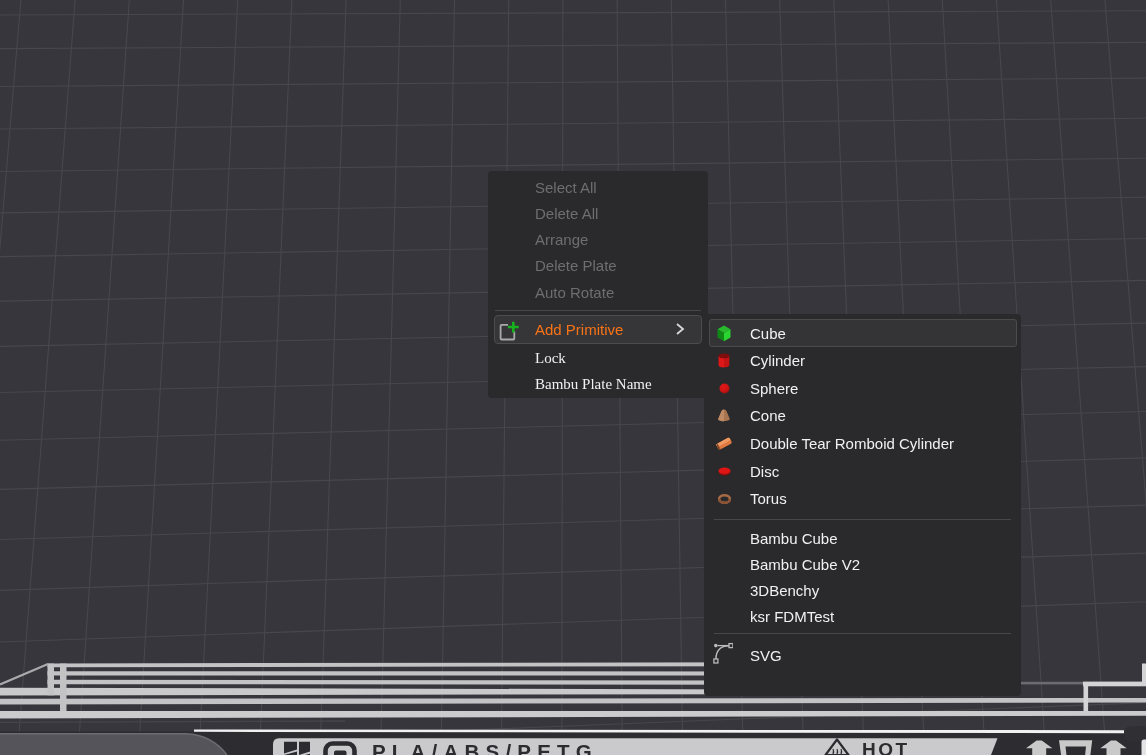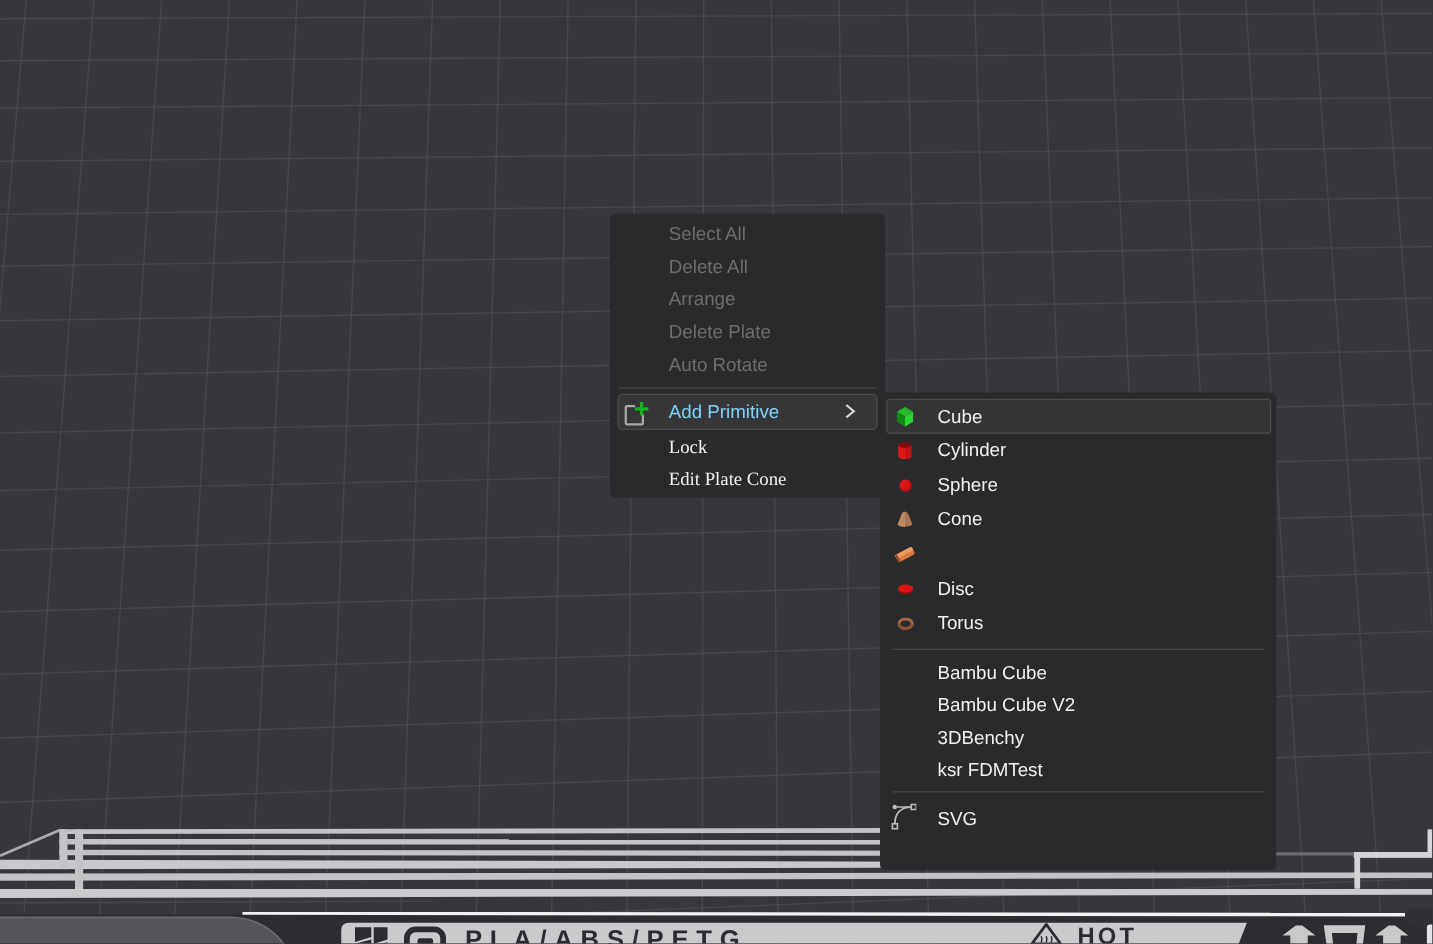--- a/index.html
+++ b/index.html
@@ -5,21 +5,21 @@
 #stage{position:relative;width:1146px;height:755px;overflow:hidden;
   font-family:"Liberation Sans",sans-serif;background:#36363c;}
 .menu{position:absolute;background:#2a2a2c;border-radius:4px;box-sizing:border-box;}
 .mi{height:26.3px;line-height:26.3px;padding-left:47px;font-size:15px;}
 .dis{color:#6e6e71;}
 .en{color:#f1f1f2;font-family:Liberation Serif, serif;}
 .sep{height:1px;background:#47474a;}
 .hi-row{position:relative;height:26.6px;margin:1px 6px;background:#363638;
   border:1px solid #4c4c4e;border-radius:4px;display:flex;align-items:center;}
 .ic-add{position:absolute;left:2px;top:1px;width:24px;height:24px;}
-.mi-label{color:#7dd3fc;font-size:15px;padding-left:40px;}
+.mi-label{color:#f97316;font-size:15px;padding-left:40px;}
 .chev{position:absolute;right:16px;top:6px;}
 .si{height:27.6px;display:flex;align-items:center;color:#f1f1f2;font-size:15px;}
 .si.hi{height:25.6px;margin:0 4.5px;background:#343436;border:1px solid #4b4b4d;border-radius:3px;}
 .icb{width:16px;margin-left:12px;display:flex;align-items:center;justify-content:center;flex:none;}
 .si.hi .icb{margin-left:6.5px;}
 .silab{margin-left:18px;}
 .icb2{width:22px;margin-left:7px;display:flex;align-items:center;flex:none;}
 .silab2{margin-left:17px;}
 .st{height:26.2px;line-height:26.2px;padding-left:46px;color:#f1f1f2;font-size:15px;}
 </style></head>
@@ -118,21 +118,21 @@
         <span class="ic-add"><svg width="24" height="24" viewBox="0 0 24 24">
             <path d="M11,7.9 H4.6 Q3.6,7.9 3.6,8.9 V21.5 Q3.6,22.5 4.6,22.5 H16.3 Q17.3,22.5 17.3,21.5 V14.6" fill="none" stroke="#a9a9ab" stroke-width="1.8"></path>
             <path d="M10.9,10.05 H21.7 M16.3,4.65 V15.45" fill="none" stroke="#17b31e" stroke-width="2.6"></path>
           </svg></span>
         <span class="mi-label">Add Primitive</span>
         <svg class="chev" width="10" height="14" viewBox="0 0 10 14">
           <path d="M2,2 L8,7 L2,12" fill="none" stroke="#d8d8da" stroke-width="1.8"></path>
         </svg>
       </div>
       <div class="mi en">Lock</div>
-      <div class="mi en">Edit Plate Cone</div>
+      <div class="mi en">Bambu Plate Name</div>
     </div>
 <div class="menu" style="left:704px;top:314.4px;width:317.3px;height:381.4px;">
       <div style="height:5px"></div>
       <div class="si hi">
         <span class="icb">
           <svg width="14" height="17" viewBox="0 0 14 17">
             <polygon points="7,0.5 13.5,4.3 7,8.1 0.5,4.3" fill="#27ba2d"></polygon>
             <polygon points="0.5,4.3 7,8.1 7,16.2 0.5,12.4" fill="#118815"></polygon>
             <polygon points="13.5,4.3 13.5,12.4 7,16.2 7,8.1" fill="#2ad431"></polygon>
           </svg>
@@ -177,20 +177,21 @@
       <div class="si">
         <span class="icb">
           <svg width="18" height="15" viewBox="0 0 18 15">
             <g transform="rotate(-28 9 7.5)">
               <rect x="0.5" y="4" width="17" height="7.4" rx="2.2" fill="#e0793f"></rect>
               <rect x="0.5" y="4" width="17" height="3.6" rx="1.6" fill="#ef9a62"></rect>
               <path d="M2.7,4 A2.2,3.7 0 0 0 2.7,11.4 Z" fill="#8a4a28"></path>
             </g>
           </svg>
         </span>
+        <span class="silab">Double Tear Romboid Cylinder</span>
       </div>
       <div class="si">
         <span class="icb">
           <svg width="13" height="9" viewBox="0 0 13 9">
             <ellipse cx="6.5" cy="5" rx="6" ry="3.4" fill="#8e0e0e"></ellipse>
             <ellipse cx="6.5" cy="3.8" rx="6" ry="3.2" fill="#df1414"></ellipse>
           </svg>
         </span>
         <span class="silab">Disc</span>
       </div>

